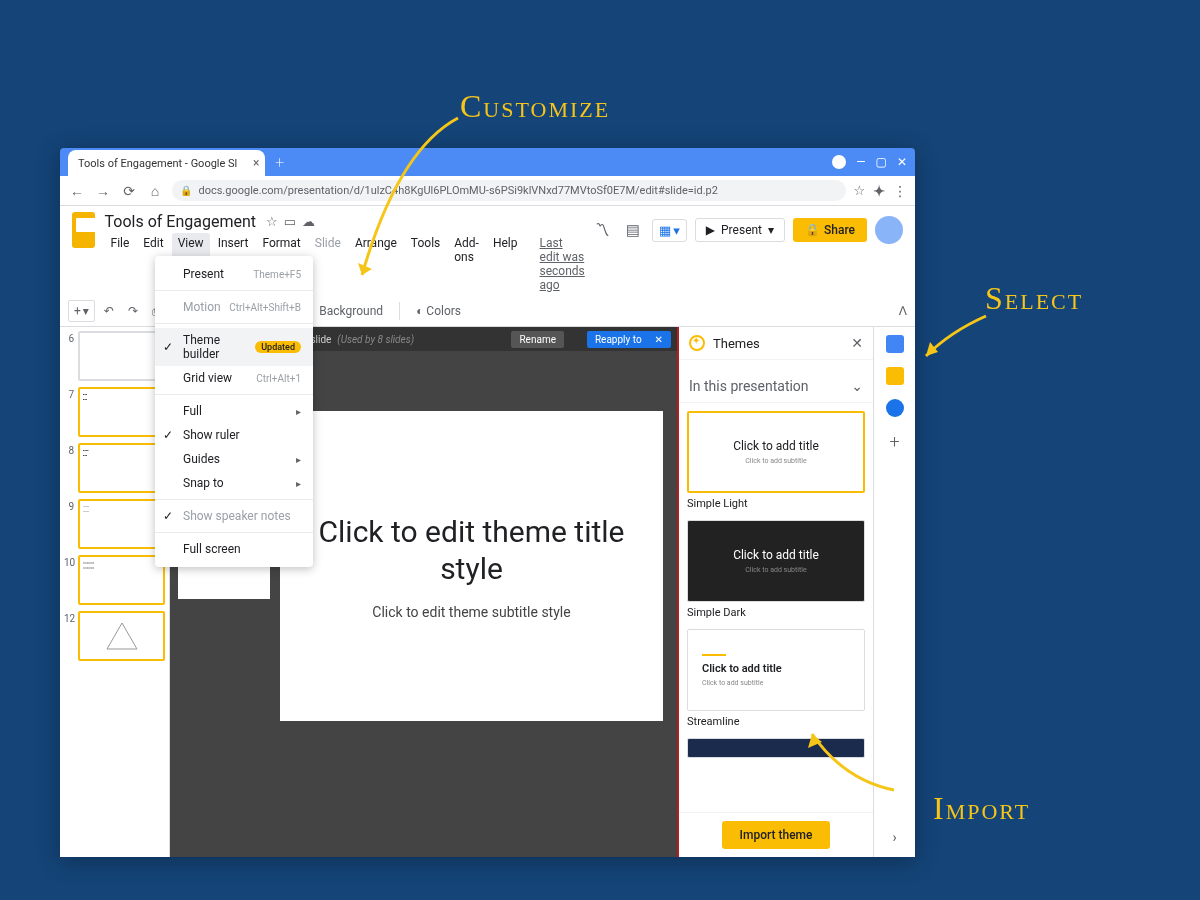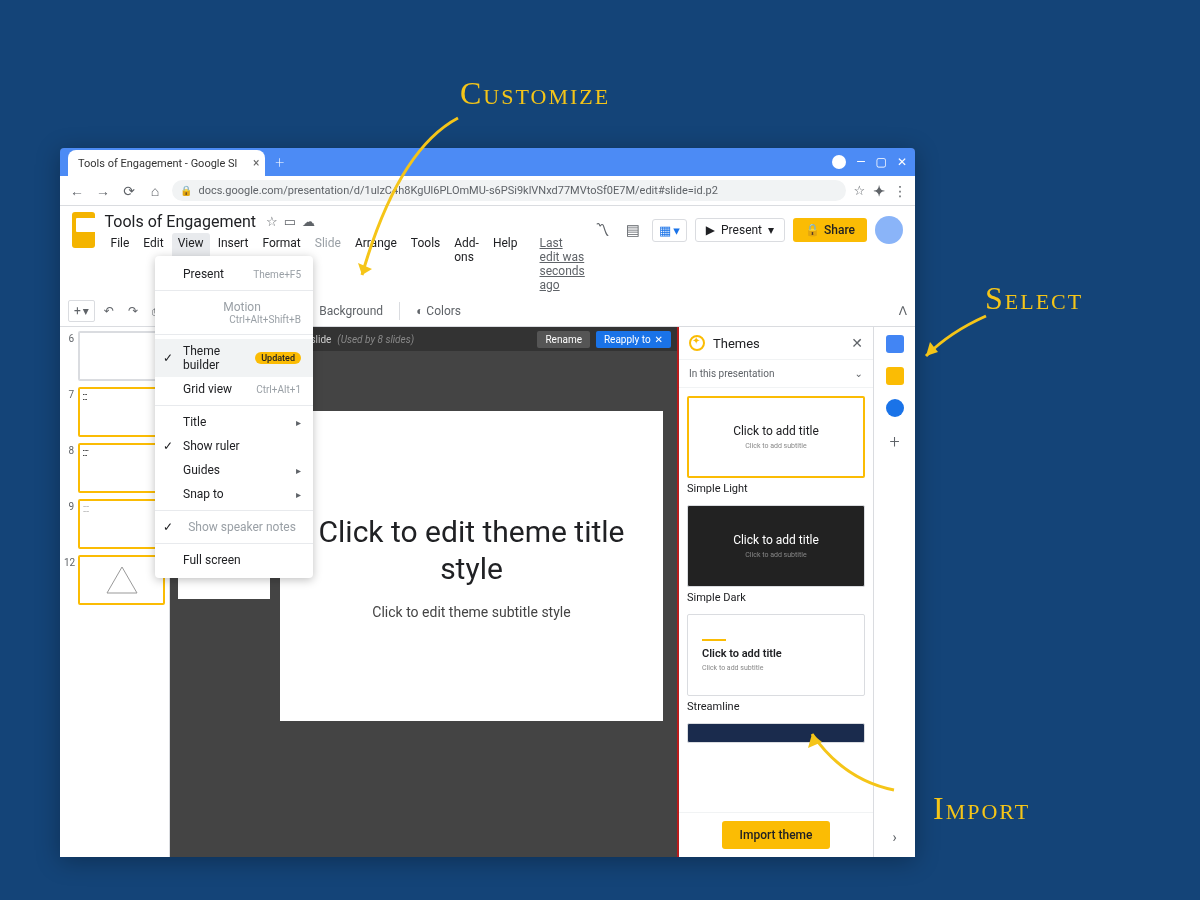--- a/index.html
+++ b/index.html
@@ -1,19 +1,19 @@
 <!DOCTYPE html>
 <html><head>
 <meta charset="utf-8">
 <style>
 * { box-sizing: border-box; margin: 0; padding: 0; }
 body { font-family: -apple-system, Roboto, Arial, sans-serif; background: #144478; width: 1200px; height: 900px; overflow: hidden; position: relative; }
 
 .annotation { position: absolute; font-family: 'Comic Sans MS', cursive; color: #f5c518; font-size: 32px; font-weight: 400; font-variant: small-caps; letter-spacing: 2px; z-index: 100; }
-.ann-customize { top: 75px; left: 460px; }
+.ann-customize { top: 88px; left: 460px; }
 .ann-select { top: 280px; left: 985px; }
 .ann-import { top: 790px; left: 895px; margin-left: 38px; }
 .arrow { position: absolute; z-index: 99; }
 
 .window { position: absolute; top: 148px; left: 60px; width: 855px; background: #404040; box-shadow: 0 4px 24px rgba(0,0,0,.3); border-radius: 4px 4px 0 0; overflow: hidden; }
 
 .titlebar { height: 28px; background: #4c8bf5; display: flex; align-items: center; padding: 0 8px; }
 .tab { background: #fff; border-radius: 8px 8px 0 0; height: 26px; margin-top: 2px; padding: 0 28px 0 10px; display: flex; align-items: center; font-size: 11px; color: #333; position: relative; }
 .tab-close { position: absolute; right: 6px; color: #666; font-size: 12px; }
 .newtab { color: #fff; font-size: 16px; margin-left: 10px; font-weight: 200; }
@@ -60,35 +60,35 @@
 .thumb-num { width: 14px; font-size: 10px; color: #5f6368; text-align: right; padding-right: 4px; padding-top: 2px; }
 .thumb-img { flex: 1; height: 50px; border: 2px solid #fbbc04; border-radius: 2px; background: #fff; font-size: 4px; padding: 3px; color: #333; overflow: hidden; }
 .thumb-img.muted { border-color: #dadce0; }
 .thumb-img.tri { display: flex; justify-content: center; align-items: center; }
 
 .editor { flex: 1; background: #444; position: relative; }
 .themebar { position: absolute; top: 0; left: 0; right: 0; height: 24px; background: #333; display: flex; align-items: center; padding: 0 6px; font-size: 10px; color: #fff; gap: 6px; }
 .themebar .editing { color: #ccc; }
 .themebar .used { color: #888; font-style: italic; }
 .themebar .rename { margin-left: auto; background: #555; padding: 3px 8px; border-radius: 2px; }
-.themebar .reapply { background: #1a73e8; padding: 3px 8px; border-radius: 2px; display: flex; align-items: center; gap: 4px; }
+.themebar .reapply { background: #1a73e8; padding: 3px 8px; border-radius: 2px; display: flex; align-items: center; gap: 13px; margin-left: 17px; }
 .canvas-area { position: absolute; top: 24px; left: 0; right: 0; bottom: 0; }
 .masterlist { position: absolute; left: 6px; top: 12px; bottom: 6px; width: 96px; }
 .master-thumb { background: #fff; border: 2px solid #444; margin-bottom: 6px; padding: 4px; font-size: 5px; text-align: center; color: #333; height: 58px; display: flex; flex-direction: column; justify-content: center; }
 .canvas { position: absolute; left: 110px; right: 14px; top: 60px; background: #fff; height: 310px; display: flex; flex-direction: column; align-items: center; justify-content: center; padding: 20px; }
 .canvas-title { font-size: 30px; font-weight: 400; text-align: center; color: #202124; line-height: 1.25; }
 .canvas-sub { font-size: 14px; color: #444; margin-top: 16px; text-align: center; }
 
 .themes-panel { width: 196px; border-left: 2px solid #b91c1c; background: #fff; display: flex; flex-direction: column; }
 .tp-head { display: flex; align-items: center; padding: 8px 10px; border-bottom: 1px solid #f1f3f4; }
 .tp-icon { width: 16px; height: 16px; border: 2px solid #fbbc04; border-radius: 50%; margin-right: 8px; position: relative; }
 .tp-icon::after { content: '✦'; position: absolute; top: -2px; left: 1px; font-size: 10px; color: #fbbc04; }
 .tp-title { font-size: 13px; color: #202124; flex: 1; }
 .tp-close { color: #5f6368; font-size: 14px; }
-.tp-section { padding: 8px 10px; font-size: 10px; color: #5f6368; display: flex; justify-content: space-between; border-bottom: 1px solid #f1f3f4; }
+.tp-section { padding: 8px 10px; font-size: 14px; color: #5f6368; display: flex; justify-content: space-between; border-bottom: 1px solid #f1f3f4; margin-top: 10px; }
 .theme-list { flex: 1; overflow: auto; padding: 8px; }
 .theme-card { margin-bottom: 4px; }
 .theme-prev { border: 1px solid #dadce0; border-radius: 2px; height: 82px; display: flex; flex-direction: column; justify-content: center; align-items: center; padding: 6px; }
 .theme-prev.selected { border: 2px solid #fbbc04; }
 .theme-prev .t1 { font-size: 12px; color: #202124; }
 .theme-prev .t2 { font-size: 7px; color: #888; margin-top: 4px; }
 .theme-prev.dark { background: #222; }
 .theme-prev.dark .t1 { color: #fff; }
 .theme-prev.stream { align-items: flex-start; padding-left: 14px; }
 .theme-prev.stream .t1 { font-weight: 600; font-size: 11px; }
@@ -102,21 +102,21 @@
 .sp-icon { width: 18px; height: 18px; border-radius: 3px; }
 .sp-cal { background: #4285f4; }
 .sp-keep { background: #fbbc04; }
 .sp-tasks { background: #1a73e8; border-radius: 50%; }
 .sp-plus { color: #5f6368; font-size: 18px; font-weight: 300; }
 .sp-arrow { margin-top: auto; margin-bottom: 12px; color: #5f6368; font-size: 14px; }
 
 .viewmenu { position: absolute; top: 256px; left: 155px; width: 158px; background: #fff; box-shadow: 0 2px 10px rgba(0,0,0,.25); border-radius: 4px; padding: 6px 0; z-index: 50; font-size: 12px; }
 .vm-item { padding: 5px 12px 5px 28px; display: flex; align-items: center; position: relative; color: #202124; }
 .vm-item.hover { background: #f1f3f4; }
-.vm-item.disabled { color: #9aa0a6; flex-direction: column; }
+.vm-item.disabled { color: #9aa0a6; }
 .vm-check { position: absolute; left: 8px; color: #202124; }
 .vm-kbd { margin-left: auto; color: #9aa0a6; font-size: 10px; }
 .vm-sub { margin-left: auto; color: #5f6368; font-size: 10px; }
 .vm-badge { background: #fbbc04; color: #202124; font-size: 9px; padding: 1px 6px; border-radius: 8px; margin-left: 8px; font-weight: 500; }
 .vm-sep { height: 1px; background: #e8eaed; margin: 4px 0; }
 </style>
 </head>
 <body>
 
 <div class="annotation ann-customize">Customize</div>
@@ -240,20 +240,24 @@
         </div>
       <div class="thumb">
           <div class="thumb-num">8</div>
           <div class="thumb-img">▪▪▪▪<br>▪▪▪</div>
         </div>
       <div class="thumb">
           <div class="thumb-num">9</div>
           <div class="thumb-img">——<br>——</div>
         </div>
       <div class="thumb">
+          <div class="thumb-num">10</div>
+          <div class="thumb-img">▭▭▭<br>▭▭▭</div>
+        </div>
+      <div class="thumb">
           <div class="thumb-num">12</div>
           <div class="thumb-img tri">
             <svg width="34" height="30">
               <path d="M17,2 L32,28 L2,28 Z" fill="none" stroke="#999"></path>
             </svg>
           </div>
         </div>
     </div>
 
     <div class="editor">
@@ -347,21 +351,21 @@
     <span class="vm-check">✓</span>
     <span>Theme builder</span>
     <span class="vm-badge">Updated</span>
   </div>
   <div class="vm-item">
     <span>Grid view</span>
     <span class="vm-kbd">Ctrl+Alt+1</span>
   </div>
   <div class="vm-sep"></div>
   <div class="vm-item">
-    <span>Title</span>
+    <span>Full</span>
     <span class="vm-sub">▸</span>
   </div>
   <div class="vm-item">
     <span class="vm-check">✓</span>
     <span>Show ruler</span>
   </div>
   <div class="vm-item">
     <span>Guides</span>
     <span class="vm-sub">▸</span>
   </div>

